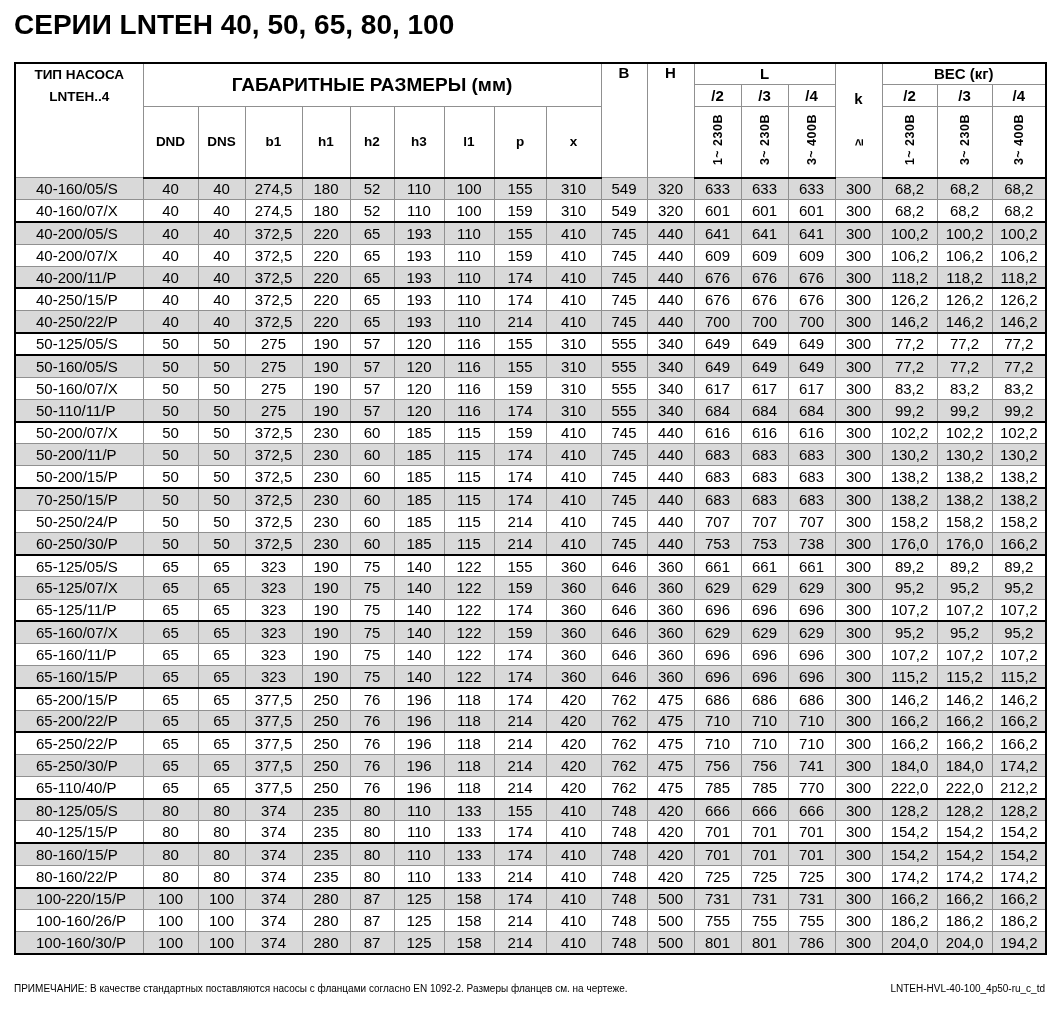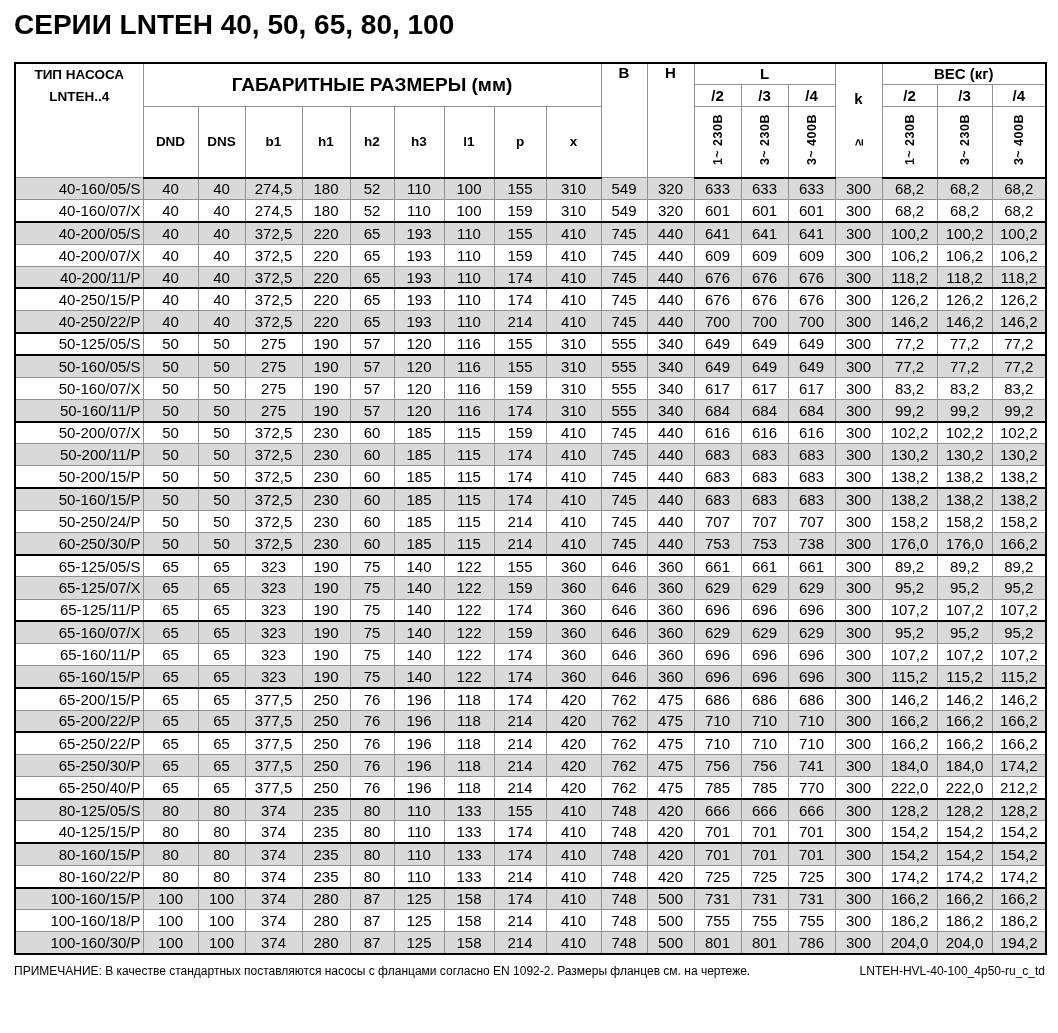--- a/index.html
+++ b/index.html
@@ -73,32 +73,32 @@
     display: inline-block;
     writing-mode: vertical-rl;
     transform: rotate(180deg);
     font-size: 12.5px;
     font-weight: bold;
     line-height: 14px;
     letter-spacing: 0.5px;
   }
   tbody tr { height: 22.2px; }
   tbody td { font-size: 15px; }
-  tbody td.model { text-align: right; padding-left: 4px; }
+  tbody td.model { text-align: left; padding-left: 20px; }
   tbody tr.alt td { background: #d9d9d9; }
   tbody tr.group-start td { border-top: 2px solid #000; }
   thead tr.hr3 th { border-bottom: 2px solid #000; margin-top: 17px; }
 
   .footer {
     width: 1031px;
     display: flex;
     justify-content: space-between;
     align-items: flex-start;
-    margin-top: 9px;
-    font-size: 12px;
+    margin-top: 27px;
+    font-size: 10px;
     line-height: 14px;
   }
 </style>
 </head>
 <body>
 
 <div class="page">
 
   <div class="title">
     <h1>СЕРИИ LNTEH 40, 50, 65, 80, 100</h1>
@@ -377,21 +377,21 @@
           <td>340</td>
           <td>617</td>
           <td>617</td>
           <td>617</td>
           <td>300</td>
           <td>83,2</td>
           <td>83,2</td>
           <td>83,2</td>
         </tr>
         <tr class="alt">
-          <td class="model">50-160/11/P</td>
+          <td class="model">50-110/11/P</td>
           <td>50</td>
           <td>50</td>
           <td>275</td>
           <td>190</td>
           <td>57</td>
           <td>120</td>
           <td>116</td>
           <td>174</td>
           <td>310</td>
           <td>555</td>
@@ -461,21 +461,21 @@
           <td>440</td>
           <td>683</td>
           <td>683</td>
           <td>683</td>
           <td>300</td>
           <td>138,2</td>
           <td>138,2</td>
           <td>138,2</td>
         </tr>
         <tr class="alt group-start">
-          <td class="model">50-160/15/P</td>
+          <td class="model">70-250/15/P</td>
           <td>50</td>
           <td>50</td>
           <td>372,5</td>
           <td>230</td>
           <td>60</td>
           <td>185</td>
           <td>115</td>
           <td>174</td>
           <td>410</td>
           <td>745</td>
@@ -734,21 +734,21 @@
           <td>475</td>
           <td>756</td>
           <td>756</td>
           <td>741</td>
           <td>300</td>
           <td>184,0</td>
           <td>184,0</td>
           <td>174,2</td>
         </tr>
         <tr>
-          <td class="model">65-250/40/P</td>
+          <td class="model">65-110/40/P</td>
           <td>65</td>
           <td>65</td>
           <td>377,5</td>
           <td>250</td>
           <td>76</td>
           <td>196</td>
           <td>118</td>
           <td>214</td>
           <td>420</td>
           <td>762</td>
@@ -839,42 +839,42 @@
           <td>420</td>
           <td>725</td>
           <td>725</td>
           <td>725</td>
           <td>300</td>
           <td>174,2</td>
           <td>174,2</td>
           <td>174,2</td>
         </tr>
         <tr class="alt group-start">
-          <td class="model">100-160/15/P</td>
+          <td class="model">100-220/15/P</td>
           <td>100</td>
           <td>100</td>
           <td>374</td>
           <td>280</td>
           <td>87</td>
           <td>125</td>
           <td>158</td>
           <td>174</td>
           <td>410</td>
           <td>748</td>
           <td>500</td>
           <td>731</td>
           <td>731</td>
           <td>731</td>
           <td>300</td>
           <td>166,2</td>
           <td>166,2</td>
           <td>166,2</td>
         </tr>
         <tr>
-          <td class="model">100-160/18/P</td>
+          <td class="model">100-160/26/P</td>
           <td>100</td>
           <td>100</td>
           <td>374</td>
           <td>280</td>
           <td>87</td>
           <td>125</td>
           <td>158</td>
           <td>214</td>
           <td>410</td>
           <td>748</td>

